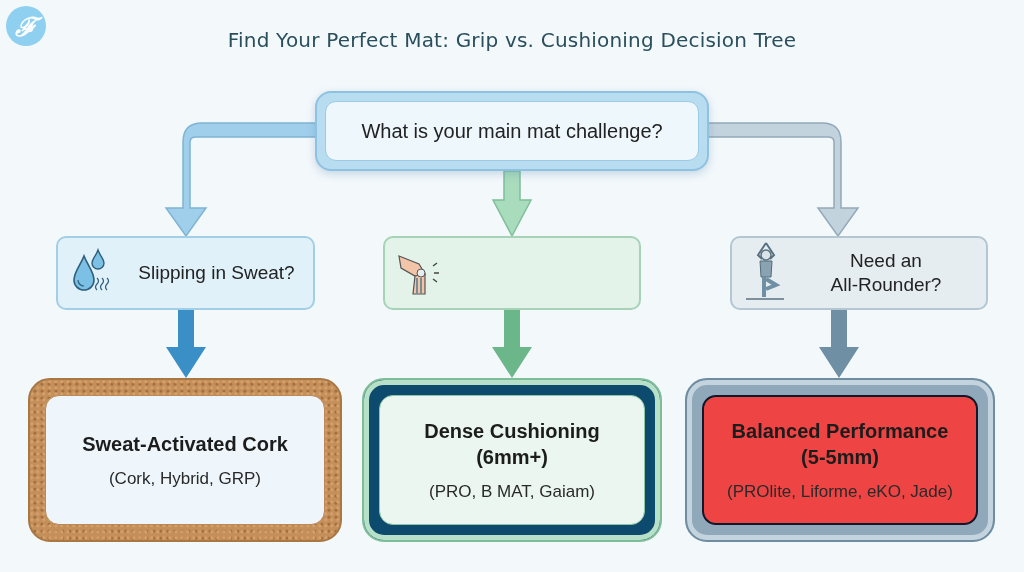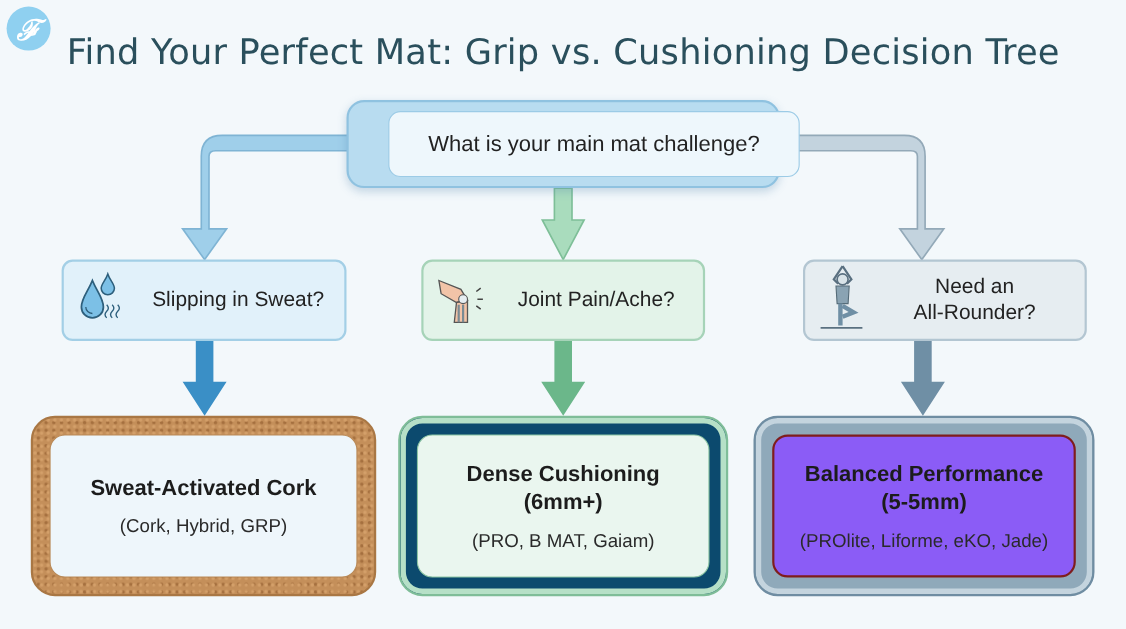--- a/index.html
+++ b/index.html
@@ -10,33 +10,33 @@
     position: relative;
   }
   .abs { position: absolute; }
   .logo {
     left: 6px; top: 6px; width: 40px; height: 40px; border-radius: 50%;
     background: #8fd0f0; color: #fff; display: flex; align-items: center; justify-content: center;
     font-family: "DejaVu Serif", serif; font-style: italic; font-size: 26px; font-weight: bold;
   }
   .title {
     left: 0; top: 28px; width: 1024px; text-align: center;
-    font-family: "DejaVu Sans", sans-serif; font-size: 32px; color: #2a4f5c; letter-spacing: 0.2px;
+    font-family: "DejaVu Sans", sans-serif; font-size: 20px; color: #2a4f5c; letter-spacing: 0.2px;
   }
   svg.arrows { position: absolute; left: 0; top: 0; }
   .root {
     left: 315px; top: 91px; width: 394px; height: 80px; box-sizing: border-box;
     border-radius: 16px; background: #b8dcf0; border: 2px solid #8fc2e0;
     box-shadow: 0 3px 8px rgba(90,140,180,0.3); padding: 8px;
   }
   .root-inner {
     width: 100%; height: 100%; box-sizing: border-box; border-radius: 11px;
     background: #eef7fc; border: 1px solid #9ccbe6;
     display: flex; align-items: center; justify-content: center;
-    font-size: 20px; color: #222; margin-left: 28px;
+    font-size: 20px; color: #222;
   }
   .q {
     top: 236px; height: 74px; box-sizing: border-box; border-radius: 10px;
     display: flex; align-items: center; padding: 0 12px; gap: 10px;
     font-size: 19px; color: #222;
   }
   .q1 { left: 56px; width: 259px; background: #e1f1fa; border: 2px solid #a3cfe6; justify-content: flex-end; }
   .q2 { left: 383px; width: 258px; background: #e3f3e9; border: 2px solid #a6d3b8; }
   .q3 { left: 730px; width: 258px; background: #e6edf1; border: 2px solid #b3c6d2; }
   .q-text { flex: 1; text-align: center; line-height: 1.25; }
@@ -58,21 +58,21 @@
     left: 685px; width: 310px; background: #8fa9ba; border: 2px solid #6f8da2;
     box-shadow: inset 0 0 0 5px #c4d4de;
   }
   .res-inner {
     width: 100%; height: 100%; box-sizing: border-box; border-radius: 14px;
     display: flex; flex-direction: column; align-items: center; justify-content: center;
     text-align: center; color: #1c1c1c;
   }
   .res1 .res-inner { background: #eef6fb; border: 1px solid #b98a58; }
   .res2 .res-inner { background: #eaf6ef; border: 1px solid #8cc5a3; }
-  .res3 .res-inner { background: #8b5cf6; border: 2px solid #7f1d1d; }
+  .res3 .res-inner { background: #ef4444; border: 2px solid #0f172a; }
   .res-title { font-weight: bold; font-size: 20px; line-height: 1.3; }
   .res-sub { font-size: 17px; margin-top: 12px; color: #2a2a2a; }
 </style>
 </head>
 <body>
 
 <div class="abs logo">
     <span>ℱ</span>
   </div>
 <div class="abs title">Find Your Perfect Mat: Grip vs. Cushioning Decision Tree</div>
@@ -121,21 +121,20 @@
 <div class="abs q q2">
   <span>
     <svg width="50" height="50" viewBox="0 0 50 50">
       <path d="M2,10 L22,18 L28,28 L18,30 L4,22 Z" fill="#f2c4a8" stroke="#555" stroke-width="1.2"></path>
       <path d="M18,30 L28,28 L28,48 L16,48 Z" fill="#f2c4a8" stroke="#555" stroke-width="1.2"></path>
       <path d="M20,32 L20,48 M24,32 L24,48" stroke="#7a8b94" stroke-width="2"></path>
       <circle cx="24" cy="27" r="4" fill="#e6eef2" stroke="#555" stroke-width="1"></circle>
       <path d="M36,20 l4,-3 M37,27 l5,0 M36,33 l4,3" stroke="#444" stroke-width="1.4"></path>
     </svg>
   </span>
-  <span class="q-text">Joint Pain/Ache?</span>
 </div>
 
 <div class="abs q q3">
   <span>
     <svg width="44" height="60" viewBox="0 0 44 60">
       <path d="M22,2 L14,14 L18,18 M22,2 L30,14 L26,18" fill="none" stroke="#5a7080" stroke-width="2"></path>
       <circle cx="22" cy="14" r="5" fill="#d9e3e8" stroke="#5a7080" stroke-width="1.5"></circle>
       <path d="M16,20 L28,20 L27,36 L17,36 Z" fill="#8aa3b3" stroke="#556b78" stroke-width="1"></path>
       <path d="M18,36 L18,56 L22,56 L22,36 Z" fill="#6f8fa5"></path>
       <path d="M22,38 L32,44 L22,48" fill="none" stroke="#6f8fa5" stroke-width="4"></path>

